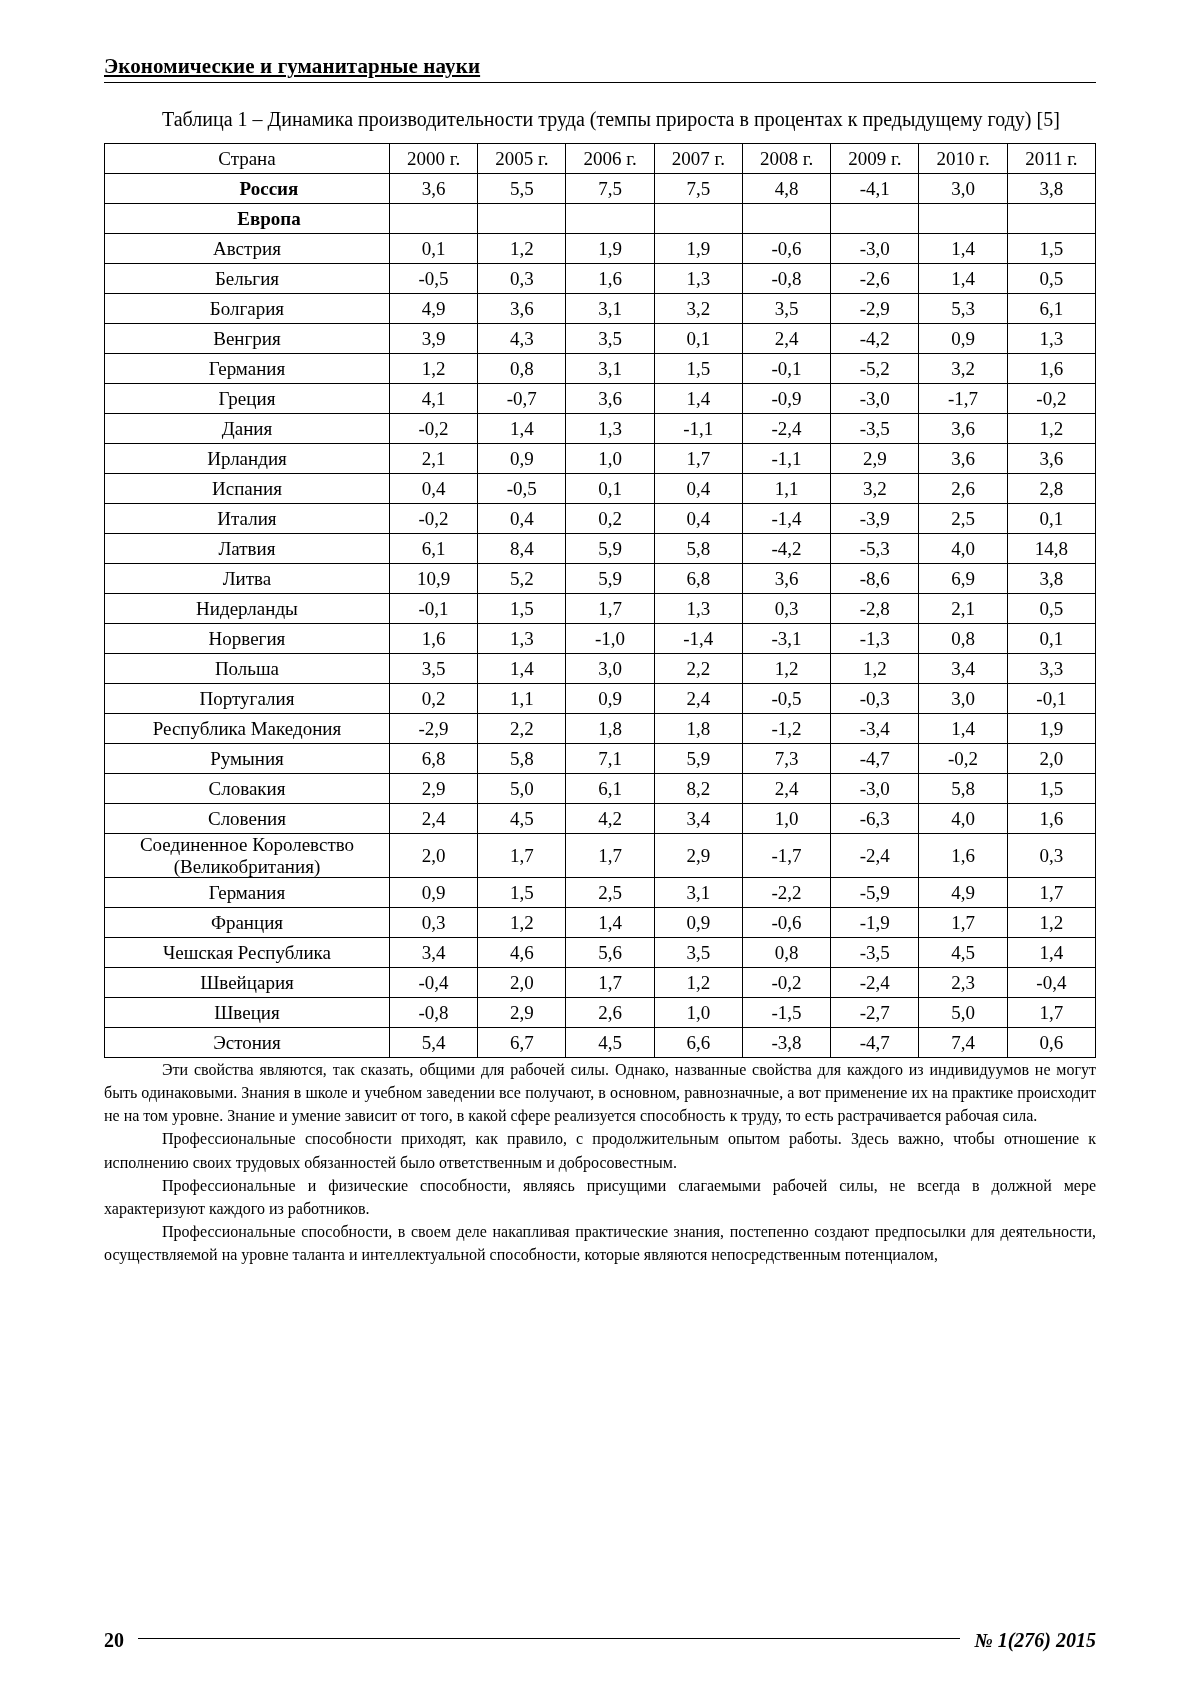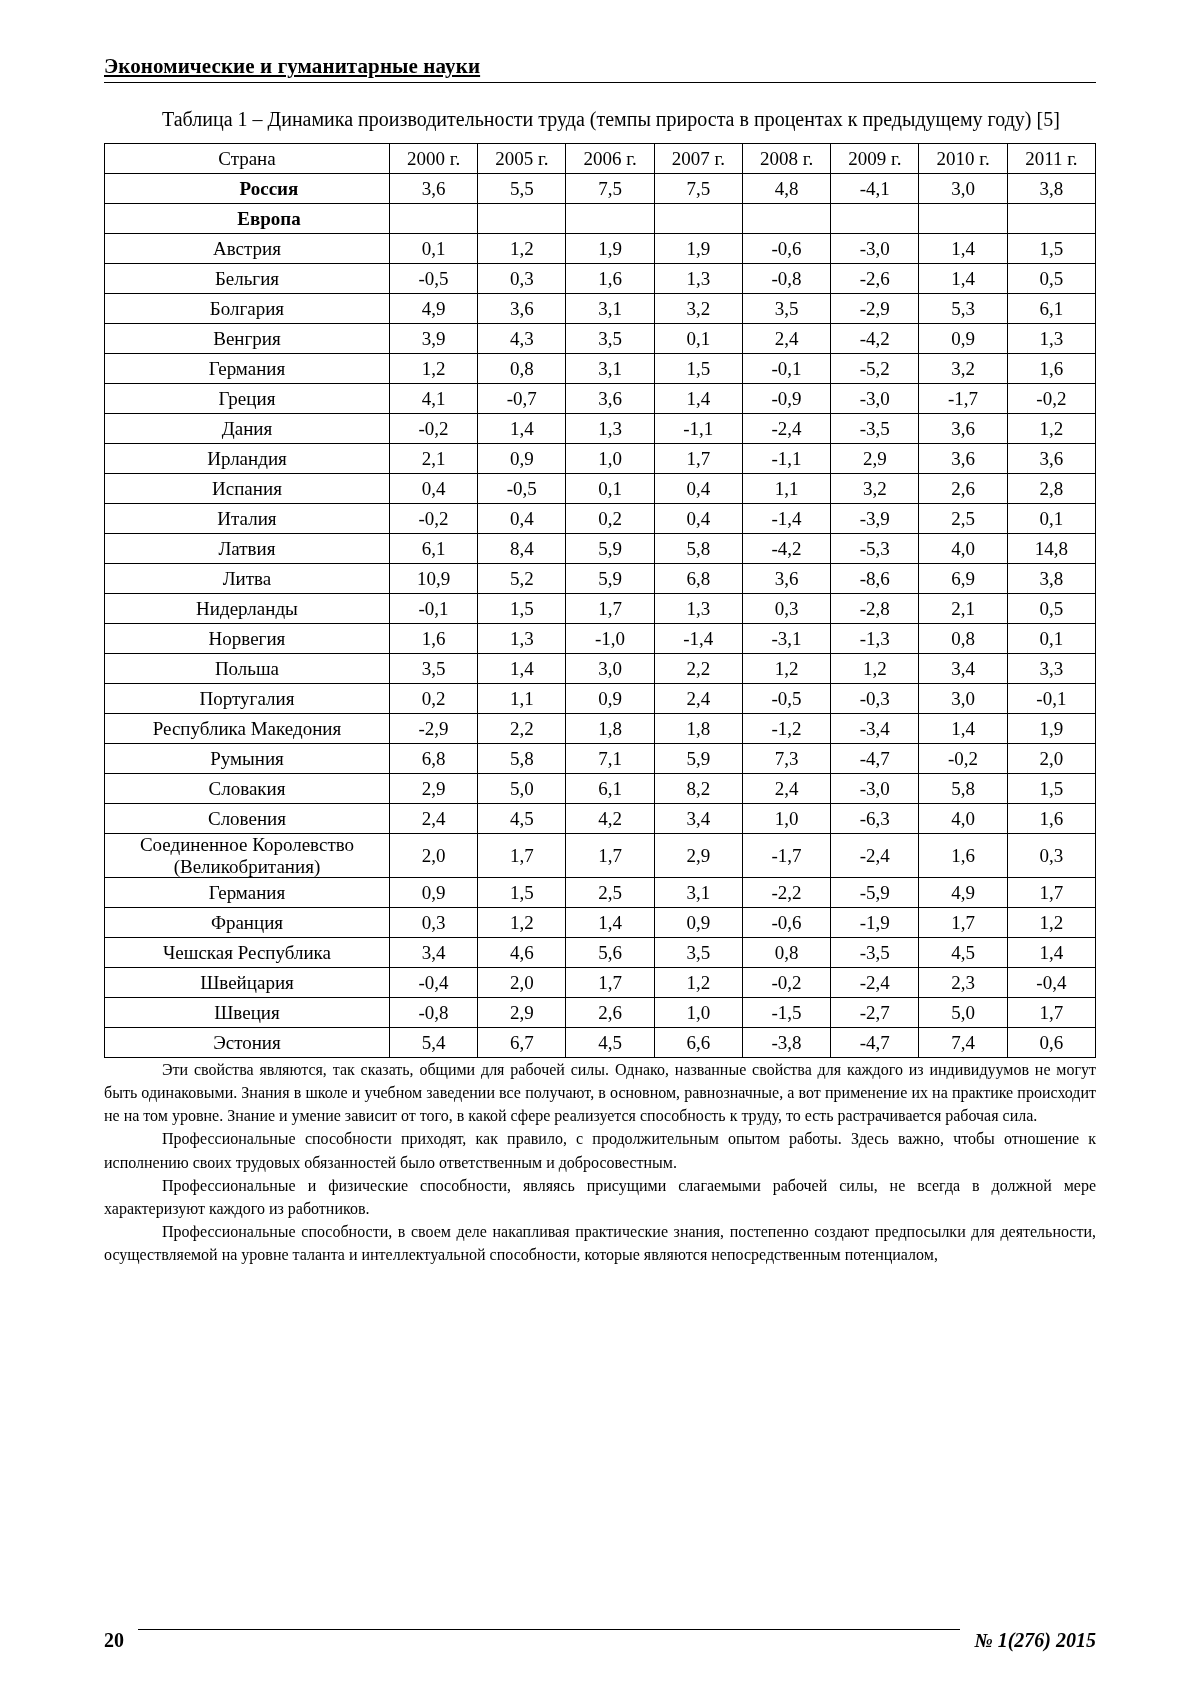--- a/index.html
+++ b/index.html
@@ -74,21 +74,21 @@
     margin: 0 0 0 0;
     text-indent: 58px;
   }
   
   .footer {
     position: absolute;
     left: 104px;
     right: 104px;
     bottom: 46px;
     display: flex;
-    align-items: flex-start;
+    align-items: center;
     font-weight: bold;
     font-style: italic;
     font-size: 20px;
   }
   .footer .pageno { font-style: normal; margin-right: 14px; }
   .footer .rule {
     flex: 1 1 auto;
     border-bottom: 1.8px solid #000;
     height: 0;
     margin: 0 14px 4px 0;

